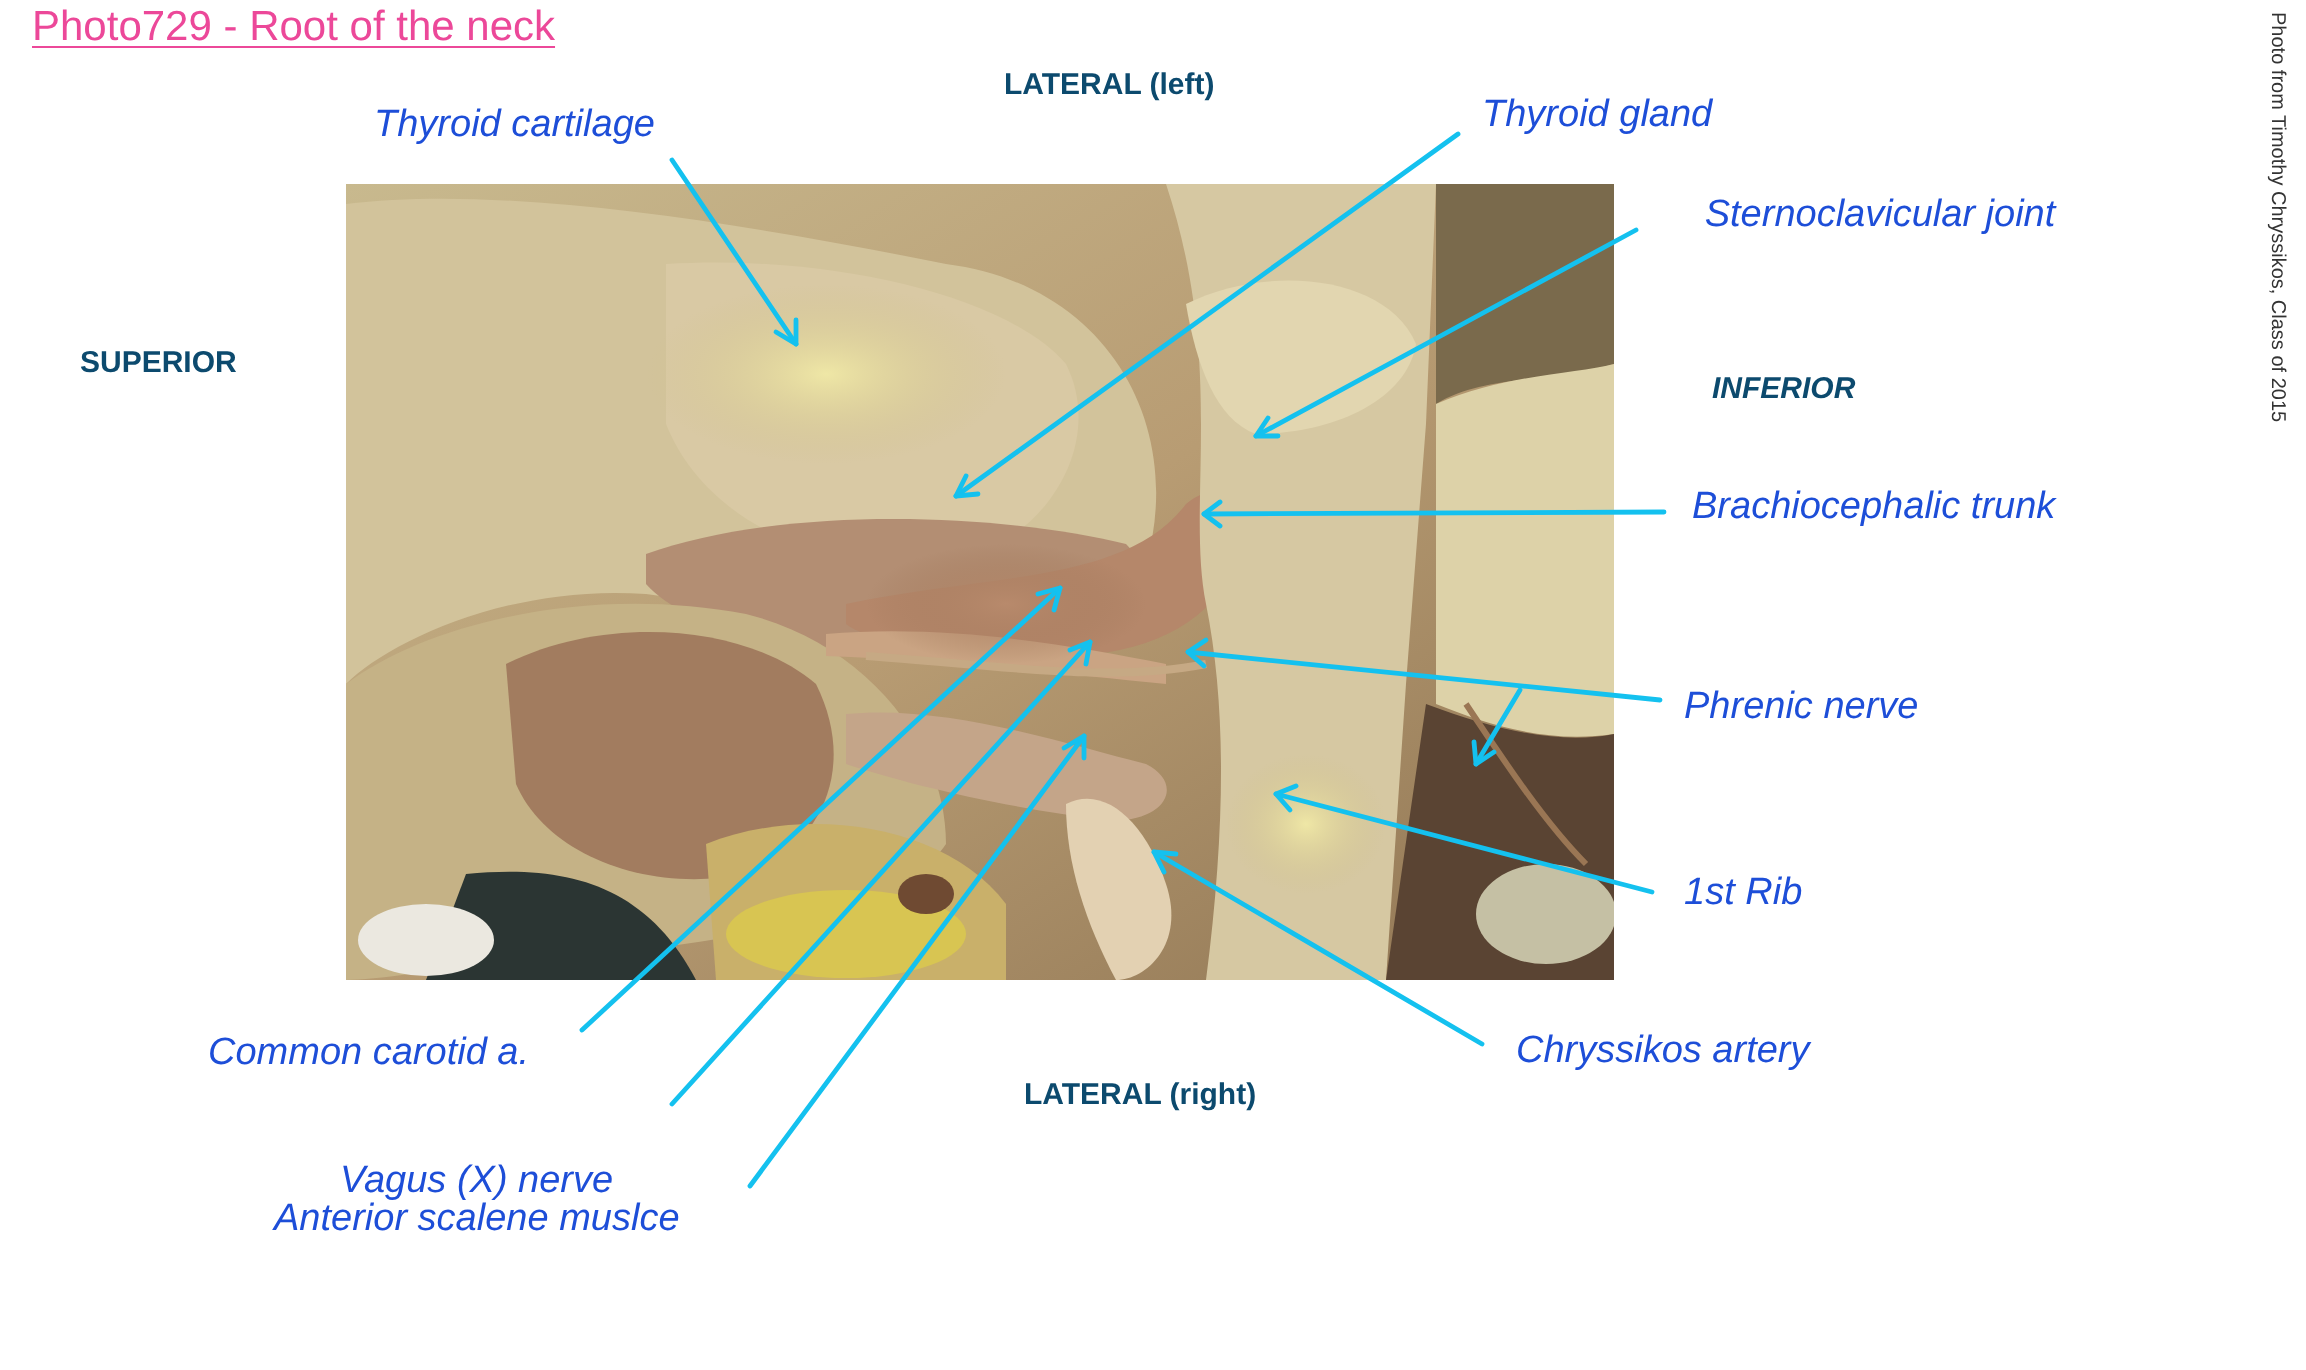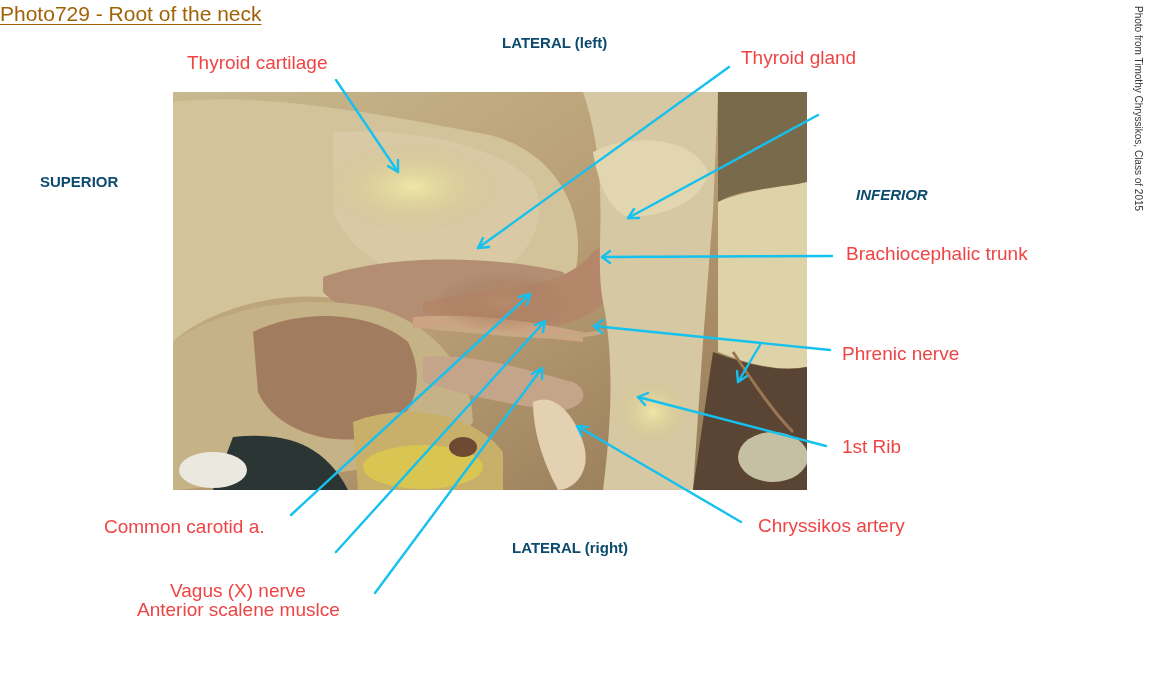--- a/index.html
+++ b/index.html
@@ -1,26 +1,26 @@
 <!DOCTYPE html>
 <html><head>
   <meta charset="utf-8">
   <style>
     html, body { margin: 0; padding: 0; background: #ffffff; }
     body { width: 1153px; height: 685px; position: relative; overflow: hidden;
            font-family: "Liberation Sans", sans-serif; color: #111; }
-    .title { position: absolute; left: 0; top: 2px; font-size: 21px; text-decoration: underline;
-             text-decoration-thickness: 1px; text-underline-offset: 3px; color: #a16207; white-space: nowrap; }
+    .title { position: absolute; left: 16px; top: 2px; font-size: 21px; text-decoration: underline;
+             text-decoration-thickness: 1px; text-underline-offset: 3px; color: #ec4899; white-space: nowrap; }
     .credit { position: absolute; left: 1130px; top: 6px; width: 14px; height: 220px; }
     .credit span { position: absolute; left: 0; top: 0; transform-origin: 0 0; transform: translate(14px,0) rotate(90deg);
                    font-size: 10px; color: #333; white-space: nowrap; }
     .photo { position: absolute; left: 173px; top: 92px; width: 634px; height: 398px; overflow: hidden;
              background: #b59a70; }
     .photo svg { display: block; }
-    .lbl { position: absolute; font-size: 19px; color: #ef4444; white-space: nowrap; line-height: 1.15; }
+    .lbl { position: absolute; font-size: 19px; color: #1d4ed8; white-space: nowrap; line-height: 1.15; font-style: italic; }
     .lbl.center { text-align: center; }
     .orient { position: absolute; font-size: 15px; font-weight: bold; color: #0c4a6e; white-space: nowrap; }
     .leaders { position: absolute; left: 0; top: 0; width: 1153px; height: 685px; pointer-events: none; }
     .leaders line { stroke: #14c1ef; stroke-width: 2.4; stroke-linecap: round; }
     .leaders path.head { stroke: #14c1ef; stroke-width: 2.4; fill: none; stroke-linecap: round; stroke-linejoin: round; }
   </style>
 </head>
 <body>
 
 <div class="title">Photo729 - Root of the neck</div>
@@ -83,20 +83,21 @@
 </div>
 
 <div class="orient" style="left:40px; top:173px;">SUPERIOR</div>
 <div class="orient" style="left:856px; top:186px;font-style:italic;">INFERIOR</div>
 <div class="orient" style="left:502px; top:34px;">LATERAL (left)</div>
 <div class="orient" style="left:512px; top:539px;text-align:center;">LATERAL (right)</div>
 
 <div class="lbl" style="left:187px; top:52px;">Thyroid cartilage</div>
 <div class="lbl" style="left:741px; top:47px;">Thyroid gland</div>
 <div class="lbl center" style="left:824px; top:97px; width:232px;">
+  <div>Sternoclavicular joint</div>
 </div>
 <div class="lbl" style="left:846px; top:243px;">Brachiocephalic trunk</div>
 <div class="lbl" style="left:842px; top:343px;">Phrenic nerve</div>
 <div class="lbl" style="left:842px; top:423px;margin-top:13px;">1st Rib</div>
 <div class="lbl" style="left:758px; top:515px;">Chryssikos artery</div>
 <div class="lbl" style="left:104px; top:516px;">Common carotid a.</div>
 <div class="lbl" style="left:170px; top:552px;margin-top:28px;">Vagus (X) nerve</div>
 <div class="lbl" style="left:137px; top:599px;">Anterior scalene muslce</div>
 
 <svg class="leaders" viewBox="0 0 1153 685">

